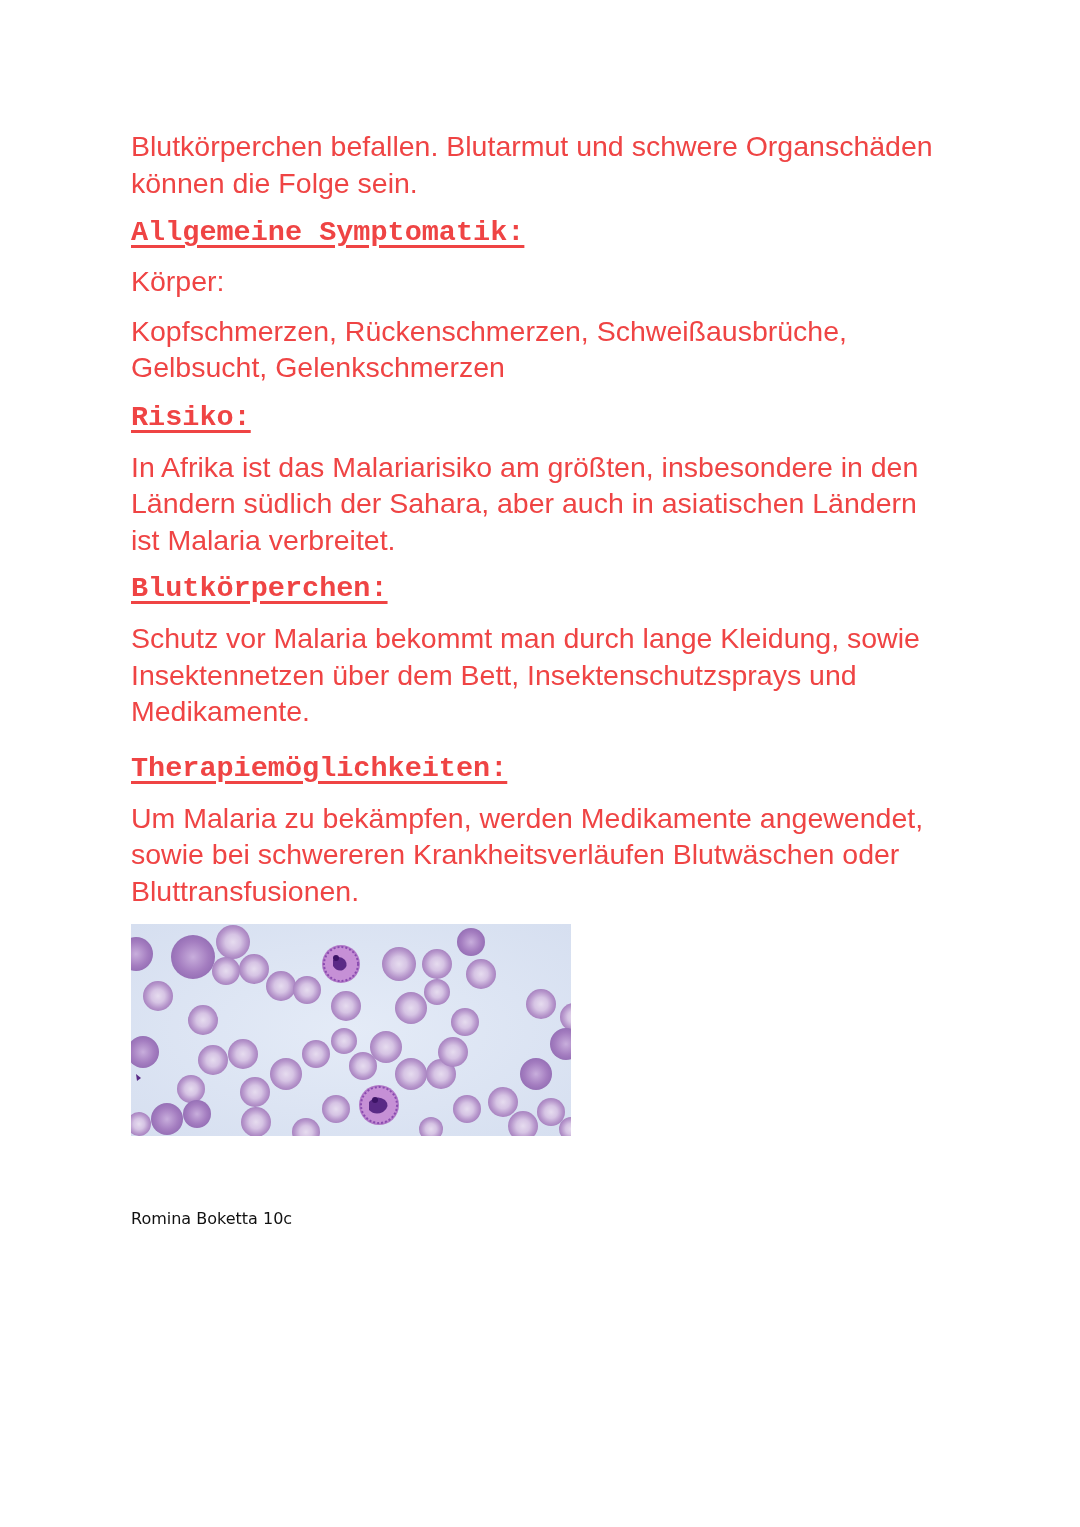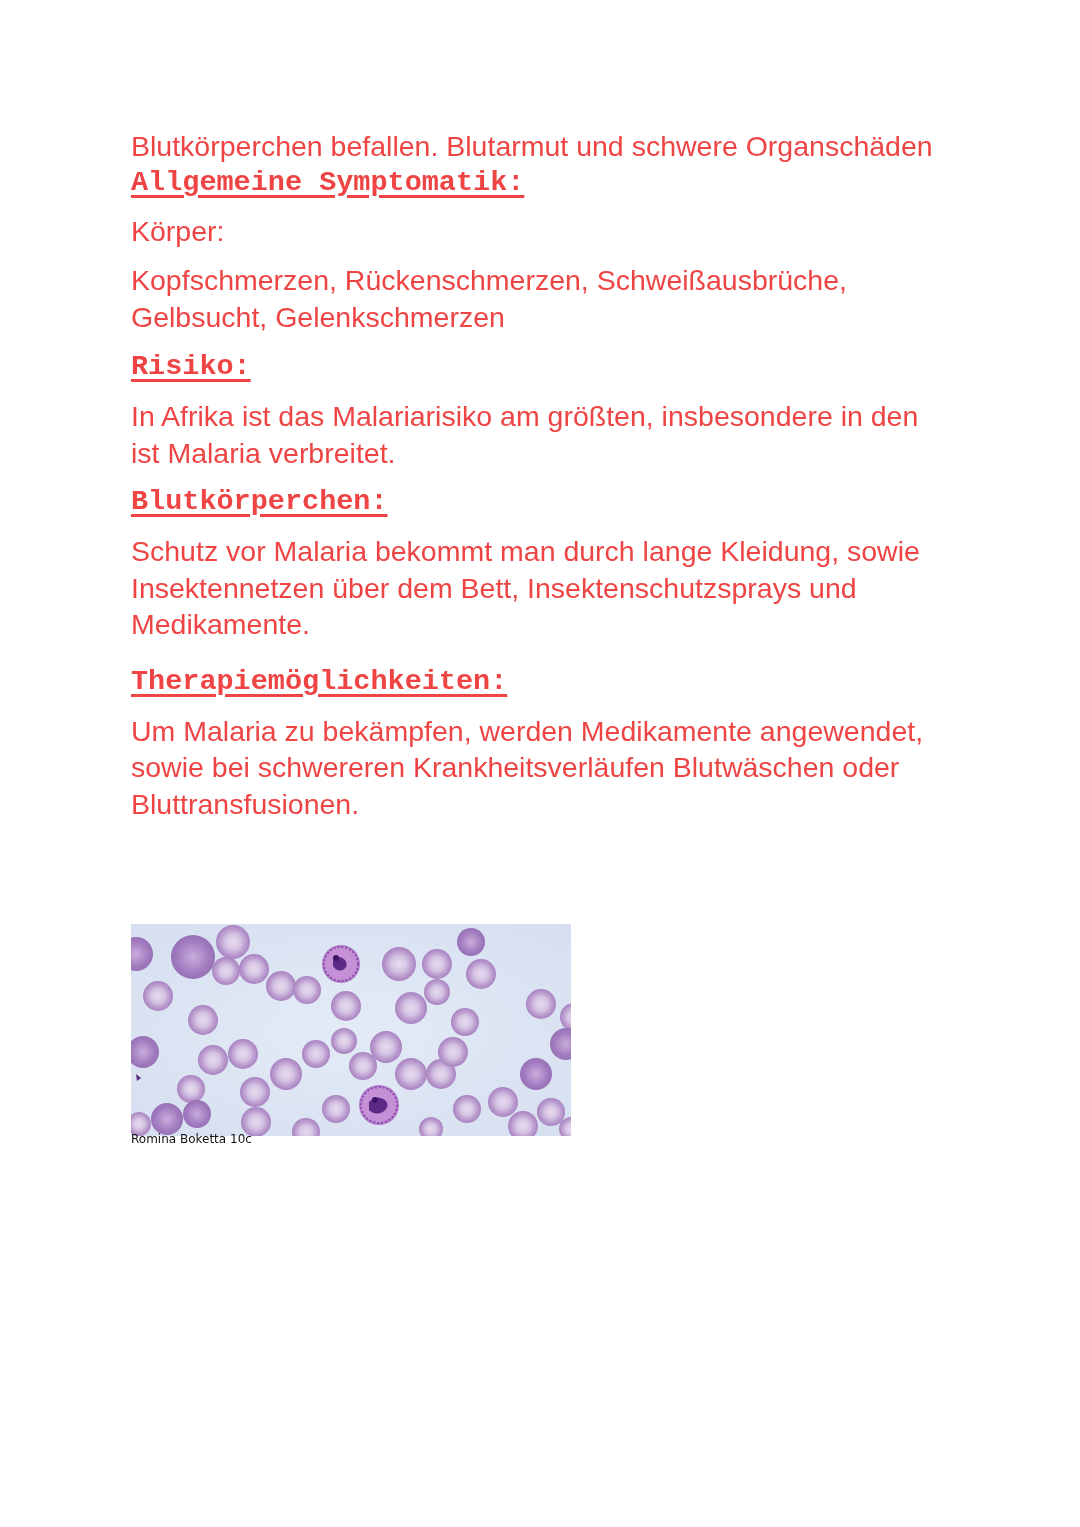--- a/index.html
+++ b/index.html
@@ -13,37 +13,39 @@
       font-size: 28.5px; line-height: 36px; font-weight: bold;
       text-decoration: underline; text-decoration-thickness: 3px;
       text-underline-offset: 5px; margin: 0; font-family: Liberation Mono, monospace;
     }
     .img-wrap {
       position: absolute; left: 131px; top: 924px; width: 440px; height: 212px;
       overflow: hidden; background: #dfe6f4;
     }
     .img-wrap svg { display: block; }
     .signature {
-      position: absolute; left: 131px; top: 1132px;
-      font-family: "DejaVu Sans", sans-serif; font-size: 12px; color: #111;
+      position: absolute; left: 131px; top: 1209px;
+      font-family: "DejaVu Sans", sans-serif; font-size: 16px; color: #111;
     }
   </style>
 </head>
 <body>
 
 <div class="page">
   <p class="p">Blutkörperchen befallen. Blutarmut und schwere Organschäden</p>
+  <p class="p" style="margin-bottom:14px;">können die Folge sein.</p>
 
   <p class="h" style="margin-bottom:12px;">Allgemeine Symptomatik:</p>
   <p class="p" style="margin-bottom:13px;">Körper:</p>
   <p class="p">Kopfschmerzen, Rückenschmerzen, Schweißausbrüche,</p>
   <p class="p" style="margin-bottom:14px;">Gelbsucht, Gelenkschmerzen</p>
 
   <p class="h" style="margin-bottom:13px;">Risiko:</p>
   <p class="p">In Afrika ist das Malariarisiko am größten, insbesondere in den</p>
+  <p class="p">Ländern südlich der Sahara, aber auch in asiatischen Ländern</p>
   <p class="p" style="margin-bottom:13px;">ist Malaria verbreitet.</p>
 
   <p class="h" style="margin-bottom:13px;">Blutkörperchen:</p>
   <p class="p">Schutz vor Malaria bekommt man durch lange Kleidung, sowie</p>
   <p class="p">Insektennetzen über dem Bett, Insektenschutzsprays und</p>
   <p class="p" style="margin-bottom:21px;">Medikamente.</p>
 
   <p class="h" style="margin-bottom:13px;">Therapiemöglichkeiten:</p>
   <p class="p">Um Malaria zu bekämpfen, werden Medikamente angewendet,</p>
   <p class="p">sowie bei schwereren Krankheitsverläufen Blutwäschen oder</p>

